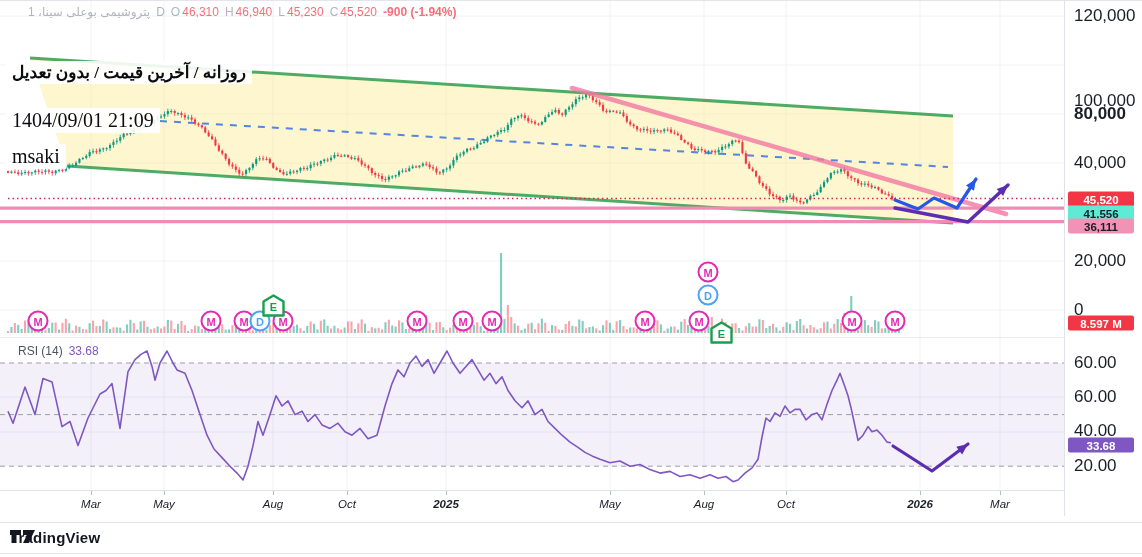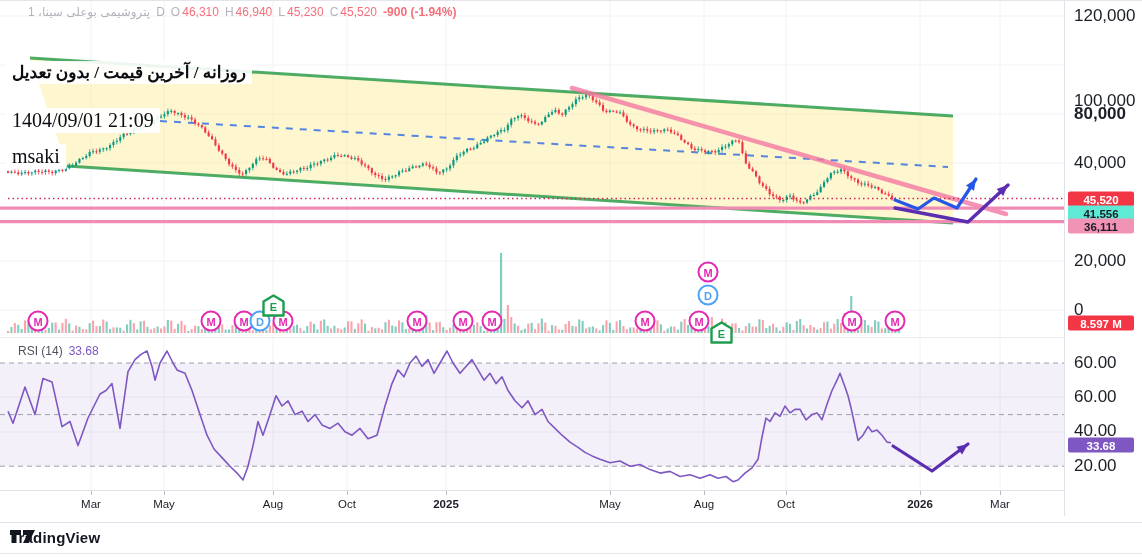--- a/index.html
+++ b/index.html
@@ -2,21 +2,21 @@
 <html><head>
 <meta charset="utf-8">
 <style>
   html,body{margin:0;padding:0;background:#fff;}
   body{width:1142px;height:557px;overflow:hidden;font-family:"Liberation Sans","DejaVu Sans",sans-serif;}
   .stage{position:relative;width:1142px;height:557px;background:#fff;border-top:1px solid #e3e5ea;}
   svg{position:absolute;left:0;display:block;}
   #mainSvg{top:0;}
   #rsiSvg{top:337px;}
   .pane-sep{position:absolute;left:0;width:1064px;height:0;border-top:1px solid #e9ebf0;}
-  .time-axis{position:absolute;left:0;top:489px;width:1064px;height:26px;border-top:1px solid #dfe2e8;background:#fff;}
+  .time-axis{position:absolute;left:0;top:489px;width:1064px;height:26px;border-top:1px solid #dfe2e8;background:#fff;font-style:italic;}
   .time-tick{position:absolute;top:7px;transform:translateX(-50%);font-size:11.5px;color:#1b1e27;white-space:nowrap;}
   .time-tick.bold{font-weight:700;}
   .tick-mark{position:absolute;top:0;width:1px;height:4px;background:#b9bcc6;}
   .price-axis{position:absolute;left:1064px;top:0;width:78px;height:515px;border-left:1px solid #dfe2e8;background:#fff;}
   .ax-label{position:absolute;left:9px;transform:translateY(-50%);font-size:17px;color:#1b1e27;white-space:nowrap;}
   .ax-badge{position:absolute;left:3px;width:62px;transform:translateY(-50%);font-size:11.5px;font-weight:700;text-align:center;padding:1.5px 2px;border-radius:2px;white-space:nowrap;}
   .hdr-row{position:absolute;left:28px;top:4px;display:flex;gap:6px;align-items:center;font-size:12px;opacity:.72;z-index:5;white-space:nowrap;}
   .hdr-row .sym{color:#9598a1;}
   .hdr-row .lab{color:#9598a1;margin-right:-4px;}
   .hdr-row .val{color:#f23645;}

